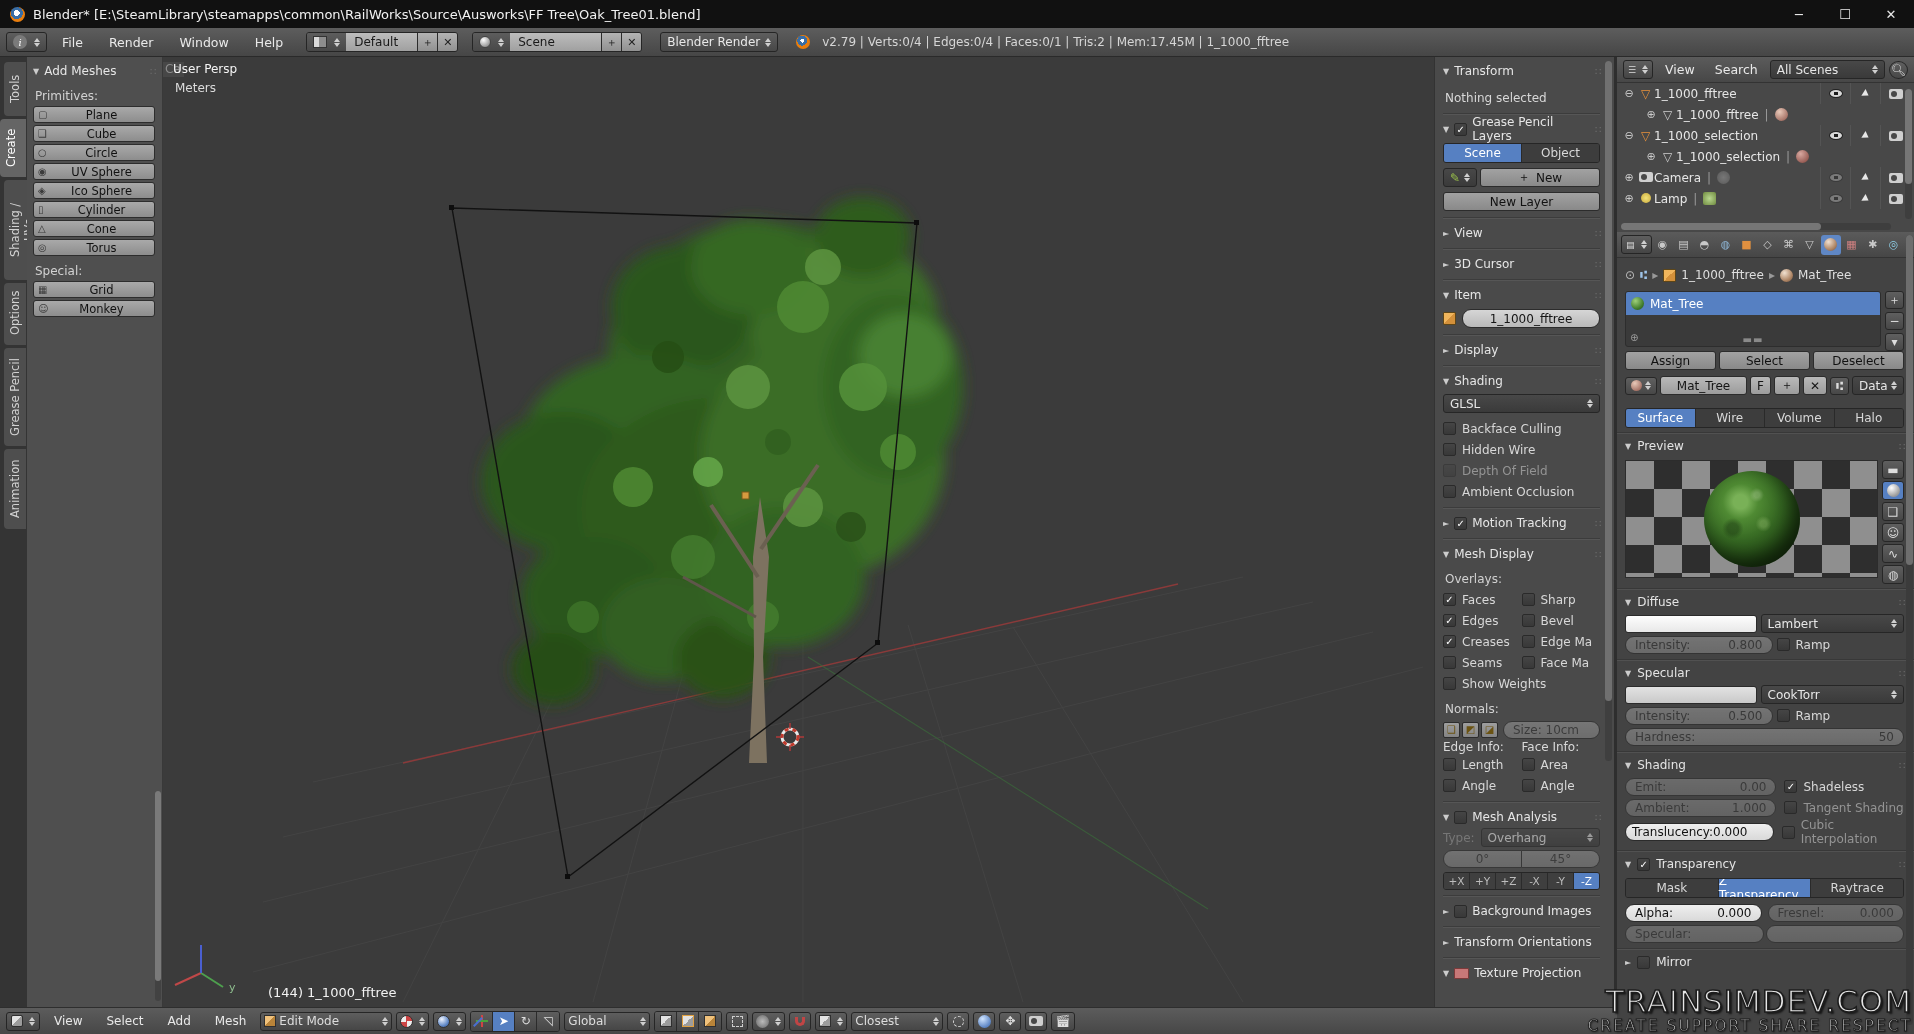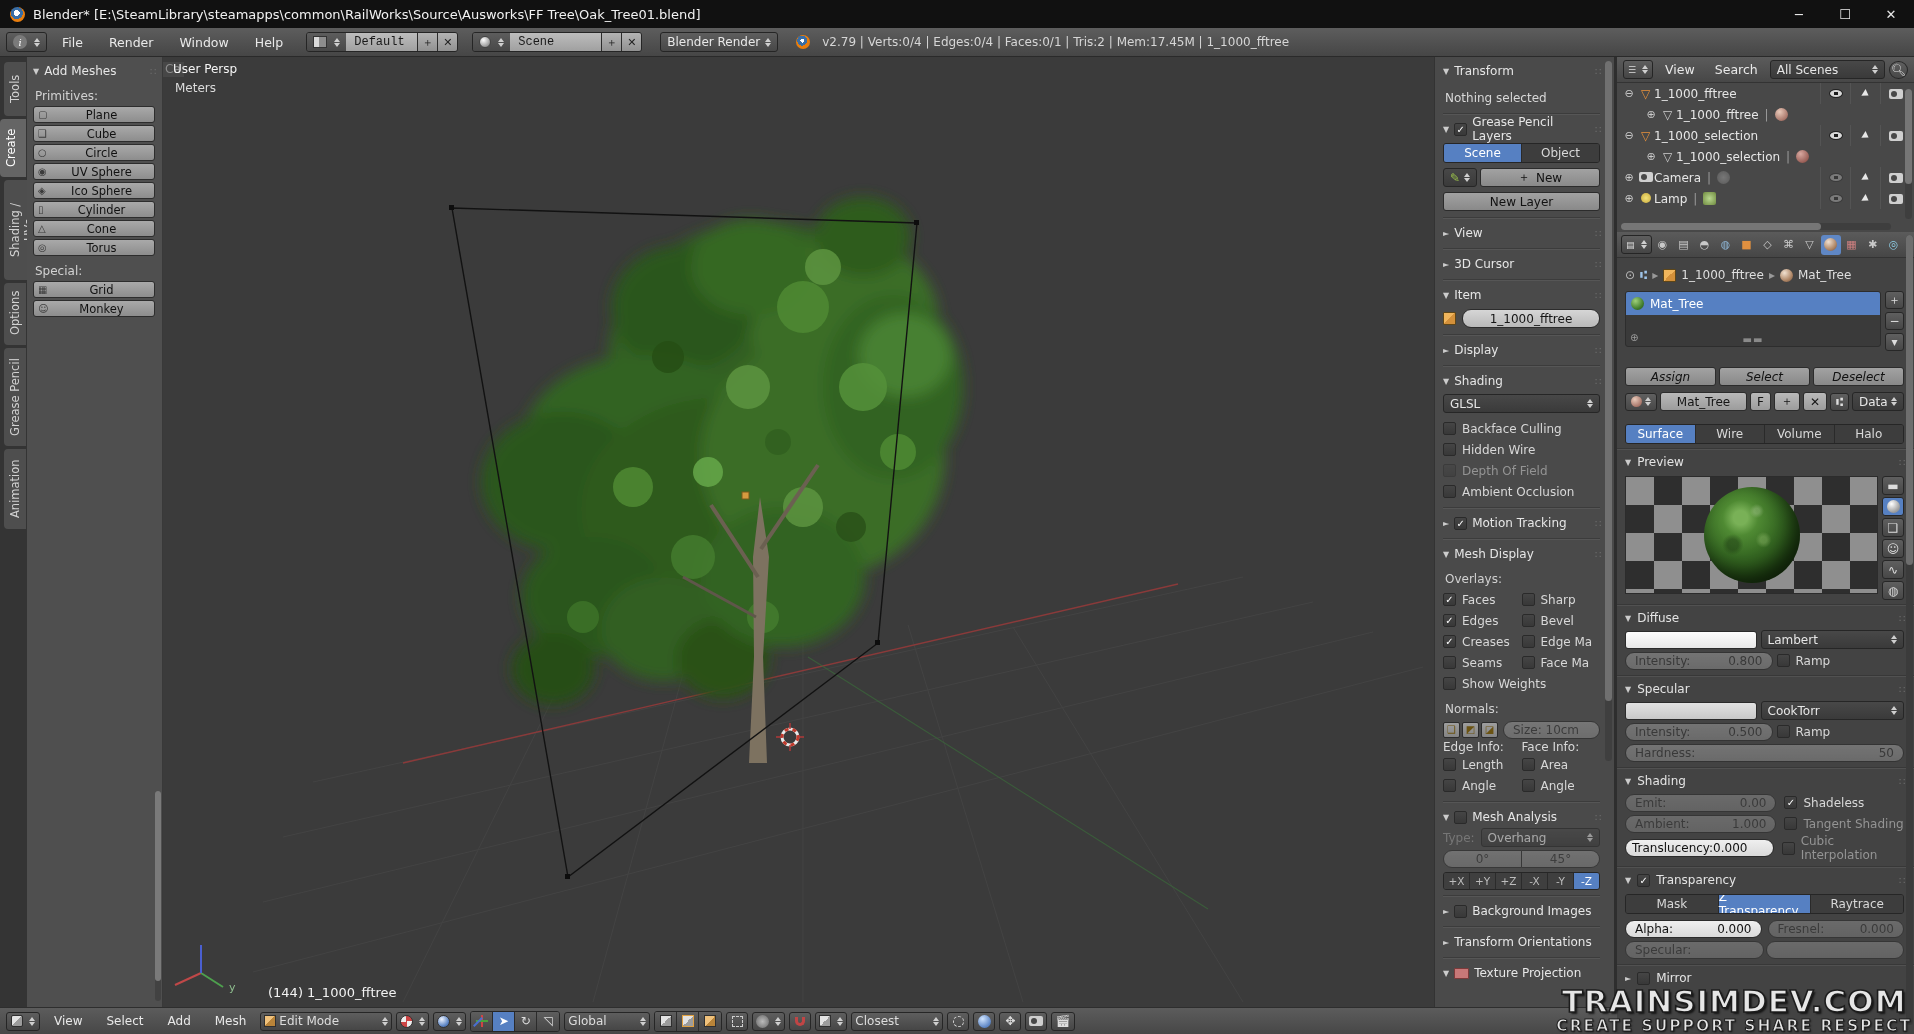--- a/index.html
+++ b/index.html
@@ -14,21 +14,21 @@
   .title-text { font-size:13px; color:#f2f2f2; }
   .wbtns { margin-left:auto; display:flex; height:28px; }
   .wbtn { width:46px; height:28px; display:flex; align-items:center; justify-content:center; color:#e8e8e8; font-size:13px; }
 
   
   .topbar { position:absolute; left:0; top:28px; width:1914px; height:29px;
     background:linear-gradient(#5d5d5d,#464646); border-bottom:1px solid #2a2a2a; display:flex; align-items:center; gap:4px; padding:0 6px; }
   .menu-label { color:#e9e9e9; padding:0 11px; font-size:12.5px; }
   .hwidget { display:flex; align-items:center; height:20px; border:1px solid #252525; border-radius:3px; overflow:hidden; }
   .hbtn-dark { background:linear-gradient(#5e5e5e,#474747); color:#e8e8e8; display:flex; align-items:center; gap:4px; padding:0 6px; height:20px; }
-  .hfield { background:linear-gradient(#c2c2c2,#9b9b9b); color:#191919; display:flex; align-items:center; padding:0 8px; height:24px;font-family:Liberation Mono, monospace; }
+  .hfield { background:linear-gradient(#c2c2c2,#9b9b9b); color:#191919; display:flex; align-items:center; padding:0 8px; height:24px; }
   .hmini { width:20px; display:flex;align-items:center;justify-content:center; background:linear-gradient(#b5b5b5,#8f8f8f); color:#222; border-left:1px solid #2c2c2c; height:20px; font-size:11px;}
   .ud { display:inline-flex; flex-direction:column; justify-content:center; gap:1px; margin-left:3px; }
   .ud i { display:block; width:0; height:0; border-left:3px solid transparent; border-right:3px solid transparent; }
   .ud .u { border-bottom:4px solid #cfcfcf; } .ud .d { border-top:4px solid #cfcfcf; }
   .stats { color:#d6d6d6; margin-left:8px; font-size:12px; }
   .blogo2 { width:14px;height:14px;border-radius:50%; margin-left:14px;
     background:radial-gradient(circle at 45% 40%, #fff 0 2px, #3a6ea5 2px 5px, #e87d0d 5px 100%); }
   .lay-ico { width:14px; height:12px; background:linear-gradient(90deg,#dadada 45%, #8d8d8d 45%); border:1px solid #333; }
   .scene-ico { width:12px; height:12px; border-radius:50%; background:radial-gradient(circle at 35% 30%, #fdfdfd, #9a9a9a 70%); border:1px solid #444;}
   .info-ico { width:14px;height:14px;border-radius:50%; background:#7a7a7a; color:#fff; font-size:10px; display:flex;align-items:center;justify-content:center; font-style:italic; font-family:"DejaVu Serif",serif;}
@@ -123,21 +123,21 @@
   .ptab.active { background:#5f87c5; }
   .pr-body { padding:5px 10px 0 8px; position:relative; }
   .crumb { display:flex; align-items:center; gap:5px; height:24px; color:#dedede; }
   .slotwrap { display:flex; gap:4px; margin-top:4px; }
   .slotlist { flex:1; height:56px; background:#3a3a3a; border:1px solid #2d2d2d; border-radius:3px; position:relative; overflow:hidden;}
   .slotrow { height:23px; background:#5680c2; color:#fff; display:flex; align-items:center; gap:6px; padding:0 5px; }
   .slot-plus { position:absolute; left:4px; bottom:3px; color:#9a9a9a; font-size:10px; }
   .slot-grip { position:absolute; left:50%; bottom:1px; transform:translateX(-50%); color:#8a8a8a; font-size:10px; letter-spacing:1px;}
   .sbcol { display:flex; flex-direction:column; gap:3px; }
   .sq { width:19px; height:18px; border:1px solid #272727; border-radius:3px; background:linear-gradient(#5f5f5f,#474747); color:#ddd; display:flex; align-items:center; justify-content:center; font-size:12px; }
-  .btnrow { display:flex; gap:3px; margin-top:16px;font-style:italic; }
+  .btnrow { display:flex; gap:3px; margin-top:0; }
   .btnrow .npbtn { flex:1; }
   .dbrow { display:flex; gap:3px; margin-top:6px; align-items:center; }
   .lit-btn { height:19px; border:1px solid #2c2c2c; border-radius:3px; background:linear-gradient(#b9b9b9,#9c9c9c); color:#151515; display:flex; align-items:center; justify-content:center; padding:0 6px; }
   .prev-wrap { display:flex; gap:4px; margin-top:3px; }
   .prev-box { flex:1; height:118px; border:1px solid #2c2c2c; position:relative; overflow:hidden;
     background-color:#8f8f8f;
     background-image:linear-gradient(45deg,#2e2e2e 25%,transparent 25%,transparent 75%,#2e2e2e 75%),
                      linear-gradient(45deg,#2e2e2e 25%,transparent 25%,transparent 75%,#2e2e2e 75%);
     background-size:56px 56px; background-position:0 0,28px 28px; }
   .prev-sphere { position:absolute; left:50%; top:50%; width:96px; height:96px; transform:translate(-50%,-50%); border-radius:50%;
@@ -171,22 +171,22 @@
   .magnet { width:10px; height:9px; border:3px solid #c14545; border-top:none; border-radius:0 0 8px 8px; }
   .axis-mini { position:relative; width:14px; height:14px; }
   .axis-mini i { position:absolute; left:6px; top:1px; width:2px; height:12px; background:#cf4444; }
   .axis-mini b { position:absolute; left:1px; top:6px; width:12px; height:2px; background:#49a33c; }
   .axis-mini u { position:absolute; left:2px; top:2px; width:2px; height:12px; background:#4a6fd0; transform:rotate(45deg);}
   .dash-sq { width:11px; height:11px; border:1px dashed #cfcfcf; }
   .cubeg { width:12px; height:12px; background:linear-gradient(135deg,#e3e3e3 50%, #9c9c9c 50%); border:1px solid #2f2f2f; }
   .cubeg.sel { background:linear-gradient(135deg,#f0c27c 50%, #b98439 50%); }
 
   
-  .watermark { position:absolute; right:2px; bottom:0px; z-index:60; text-align:center; color:#e6e6e6; line-height:1;
-    font-family:"DejaVu Sans", sans-serif; font-weight:bold; }
+  .watermark { position:absolute; right:2px; bottom:0px; z-index:60; text-align:right; color:#e6e6e6; line-height:1;
+    font-family:"DejaVu Sans", sans-serif; font-weight:normal; }
   .wm1 { font-size:31px; letter-spacing:1px; -webkit-text-stroke:1.6px #1c1c1c; text-shadow:2px 2px 2px rgba(0,0,0,.7); }
   .wm2 { font-size:15.5px; letter-spacing:2px; -webkit-text-stroke:1px #1c1c1c; text-shadow:1px 1px 2px rgba(0,0,0,.7); margin-top:2px; }
 
   svg text { font-family:"DejaVu Sans", sans-serif; }
 </style>
 </head>
 <body>
 
 <div id="app">
 

